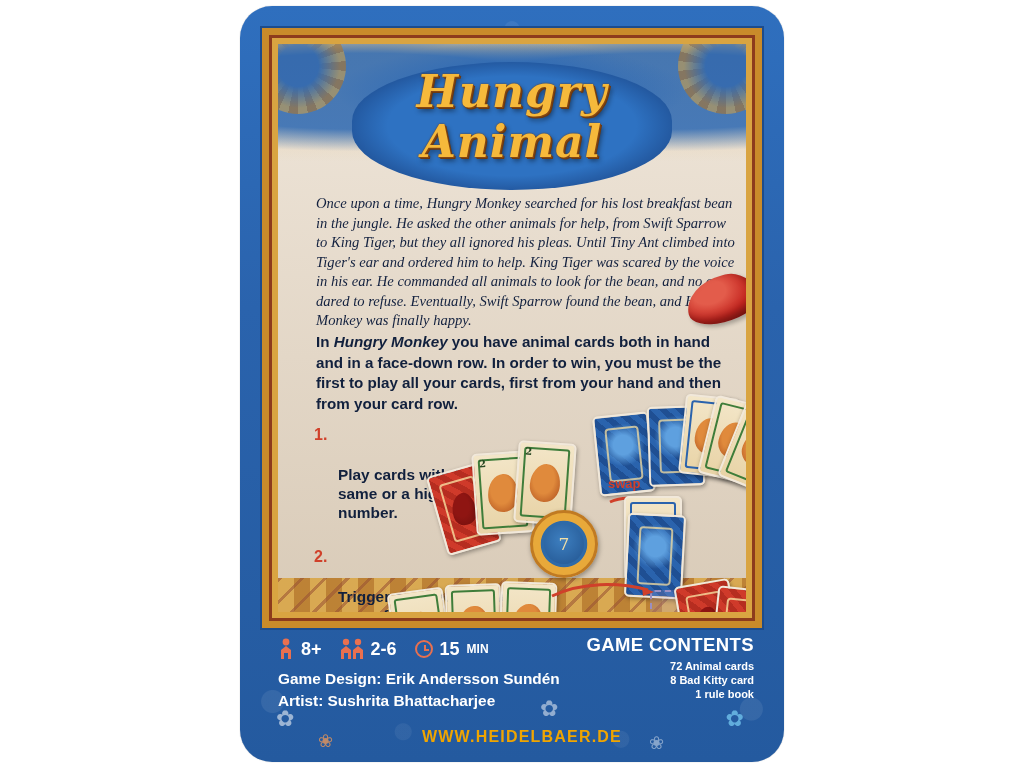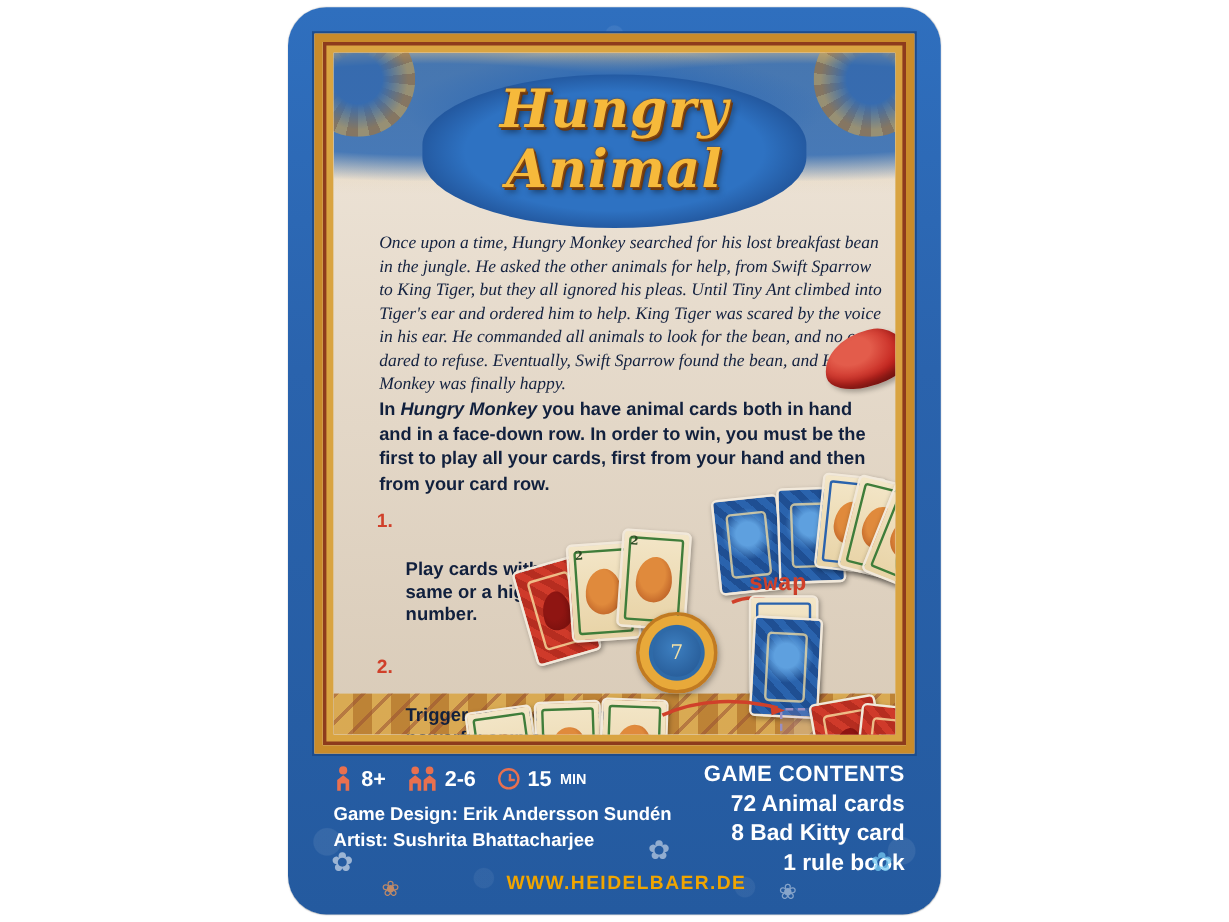--- a/index.html
+++ b/index.html
@@ -311,25 +311,25 @@
     background: radial-gradient(circle at 45% 40%, #3d7fc0, #22548f);
     color: #f3e0a6;
     font-family: "DejaVu Serif", serif;
     font-size: 17px;
     line-height: 40px;
     text-align: center;
   }
 
   .swap-label {
     position: absolute;
-    left: 346px;
+    left: 330px;
     top: 432px;
-    font-family: Liberation Mono, monospace;
-    font-weight: bold;
-    font-size: 20px;
+    font-family: Liberation Sans, sans-serif;
+    font-weight: bold;
+    font-size: 13px;
     color: #d0402a;
   }
   .swap-arrow {
     position: absolute;
     left: 330px;
     top: 452px;
     width: 58px;
     height: 26px;
   }
   .arrow-row {
@@ -413,21 +413,21 @@
     text-align: right;
     color: #ffffff;
     font-family: "Liberation Sans", sans-serif;
   }
   .contents-title {
     font-weight: bold;
     font-size: 18.5px;
     letter-spacing: .4px;
     margin-bottom: 3px;
   }
-  .contents-list { font-weight: bold; font-size: 19px; line-height: 1.28; }
+  .contents-list { font-weight: bold; font-size: 11px; line-height: 1.28; }
 
   .website {
     position: absolute;
     left: 0; right: 0;
     bottom: 16px;
     text-align: center;
     color: #f0a500;
     font-family: "Liberation Sans", sans-serif;
     font-weight: bold;
     font-size: 16px;

